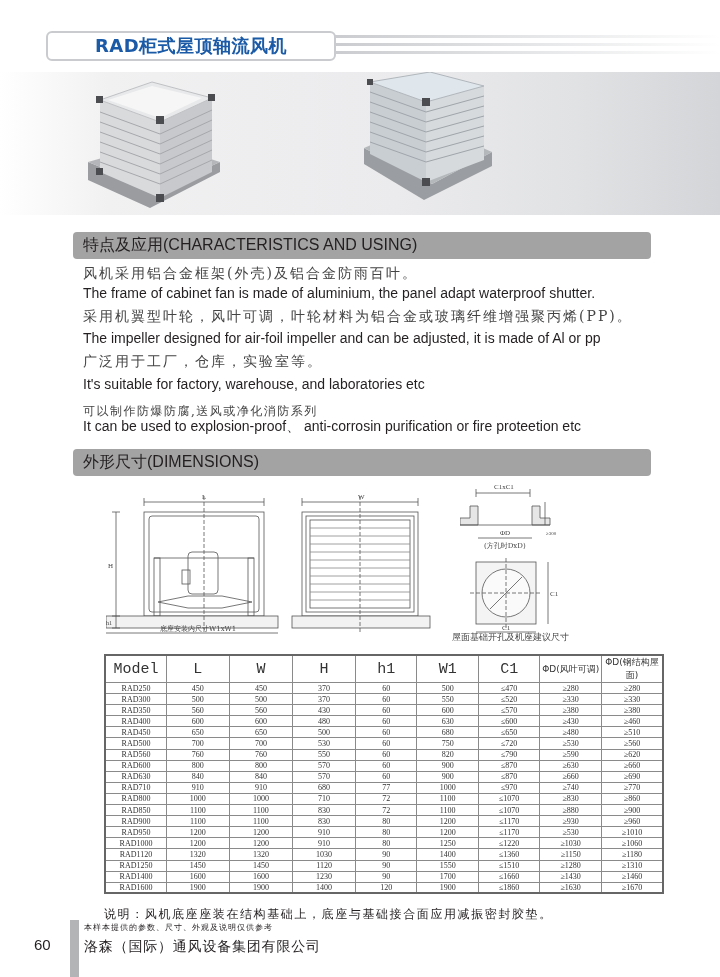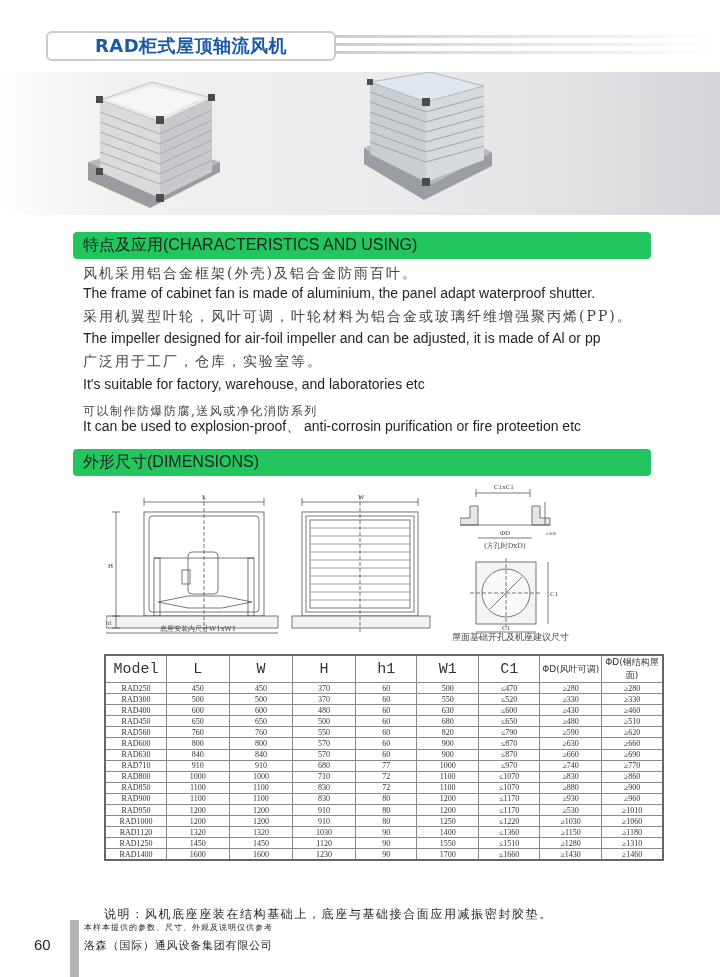--- a/index.html
+++ b/index.html
@@ -10,21 +10,21 @@
   .title-stripes { position: absolute; left: 330px; top: 35px; width: 390px; height: 22px; }
   .title-stripes div { height: 3px; margin-bottom: 5px; background: linear-gradient(to right, #c9cbce, rgba(255,255,255,0)); }
   .title-box { position: absolute; left: 46px; top: 31px; width: 290px; height: 30px; border: 2px solid #c9cbce; border-radius: 6px; background: #fff; display: flex; align-items: center; justify-content: center; }
   .title-text { font-family: "DejaVu Sans", sans-serif; font-weight: bold; font-size: 18px; color: #1a5aa6; letter-spacing: 0.5px; }
 
   
   .photo-band { position: absolute; left: 0; top: 72px; width: 720px; height: 143px; background: linear-gradient(to right, #ffffff 0%, #f1f1f2 15%, #ebebed 55%, #e1e2e4 80%, #d4d5d8 100%); }
   .photo { position: absolute; }
 
   
-  .section-head { position: absolute; left: 73px; width: 578px; height: 27px; background: #22c55e; border-radius: 4px; display: flex; align-items: center; padding-left: 10px; }
+  .section-head { position: absolute; left: 73px; width: 578px; height: 27px; background: #a3a3a3; border-radius: 4px; display: flex; align-items: center; padding-left: 10px; }
   .section-head span { font-size: 16px; color: #231f20; }
 
   .line { position: absolute; left: 83px; white-space: nowrap; }
   .cn { font-family: "DejaVu Serif", serif; font-size: 14px; color: #444; letter-spacing: 2px; }
   .cn-small { font-family: "DejaVu Serif", serif; font-size: 12px; color: #444; letter-spacing: 1.5px; }
   .en { font-size: 14px; color: #231f20; }
 
   
   .drawing { position: absolute; }
 
@@ -34,21 +34,21 @@
   .spec-table { border: 2px solid #666; }
   .spec-table th { height: 24px; font-weight: normal; font-size: 15px; font-family: "Liberation Mono", "DejaVu Sans Mono", monospace; }
   .spec-table th.small { font-size: 9px; font-family: "DejaVu Sans", sans-serif; }
   .spec-table td { height: 11.1px; font-size: 8px; line-height: 9px; padding: 0; }
 
   
   .note { position: absolute; left: 104px; top: 906px; font-size: 12px; color: #231f20; letter-spacing: 1.6px; font-family: "DejaVu Sans", sans-serif; }
   .page-bar { position: absolute; left: 70px; top: 920px; width: 9px; height: 57px; background: #b3b4b6; }
   .page-num { position: absolute; left: 34px; top: 936px; font-size: 15px; color: #231f20; }
   .ref-note { position: absolute; left: 84px; top: 922px; font-size: 8px; color: #231f20; letter-spacing: 1px; font-family: "DejaVu Sans", sans-serif; }
-  .company { position: absolute; left: 84px; top: 938px; font-size: 11px; color: #231f20; letter-spacing: 0.8px; font-family: "DejaVu Sans", sans-serif; }
+  .company { position: absolute; left: 84px; top: 938px; font-size: 14px; color: #231f20; letter-spacing: 0.8px; font-family: "DejaVu Sans", sans-serif; }
 </style>
 </head>
 <body>
 
 <div class="title-stripes">
     <div></div>
     <div></div>
     <div></div>
   </div>
 <div class="title-box">
@@ -239,40 +239,62 @@
         <td>500</td>
         <td>500</td>
         <td>370</td>
         <td>60</td>
         <td>550</td>
         <td>≤520</td>
         <td>≥330</td>
         <td>≥330</td>
       </tr>
       <tr>
+        <td>RAD350</td>
+        <td>560</td>
+        <td>560</td>
+        <td>430</td>
+        <td>60</td>
+        <td>600</td>
+        <td>≤570</td>
+        <td>≥380</td>
+        <td>≥380</td>
+      </tr>
+      <tr>
         <td>RAD400</td>
         <td>600</td>
         <td>600</td>
         <td>480</td>
         <td>60</td>
         <td>630</td>
         <td>≤600</td>
         <td>≥430</td>
         <td>≥460</td>
       </tr>
       <tr>
         <td>RAD450</td>
         <td>650</td>
         <td>650</td>
         <td>500</td>
         <td>60</td>
         <td>680</td>
         <td>≤650</td>
         <td>≥480</td>
         <td>≥510</td>
+      </tr>
+      <tr>
+        <td>RAD500</td>
+        <td>700</td>
+        <td>700</td>
+        <td>530</td>
+        <td>60</td>
+        <td>750</td>
+        <td>≤720</td>
+        <td>≥530</td>
+        <td>≥560</td>
       </tr>
       <tr>
         <td>RAD560</td>
         <td>760</td>
         <td>760</td>
         <td>550</td>
         <td>60</td>
         <td>820</td>
         <td>≤790</td>
         <td>≥590</td>
@@ -392,20 +414,31 @@
         <td>RAD1400</td>
         <td>1600</td>
         <td>1600</td>
         <td>1230</td>
         <td>90</td>
         <td>1700</td>
         <td>≤1660</td>
         <td>≥1430</td>
         <td>≥1460</td>
       </tr>
+      <tr>
+        <td>RAD1600</td>
+        <td>1900</td>
+        <td>1900</td>
+        <td>1400</td>
+        <td>120</td>
+        <td>1900</td>
+        <td>≤1860</td>
+        <td>≥1630</td>
+        <td>≥1670</td>
+      </tr>
     </tbody>
 </table>
 
 <div class="note">说明：风机底座座装在结构基础上，底座与基础接合面应用减振密封胶垫。</div>
 <div class="page-bar"></div>
 <div class="page-num">60</div>
 <div class="ref-note">本样本提供的参数、尺寸、外观及说明仅供参考</div>
 <div class="company">洛森（国际）通风设备集团有限公司</div>
 
 </body></html>

